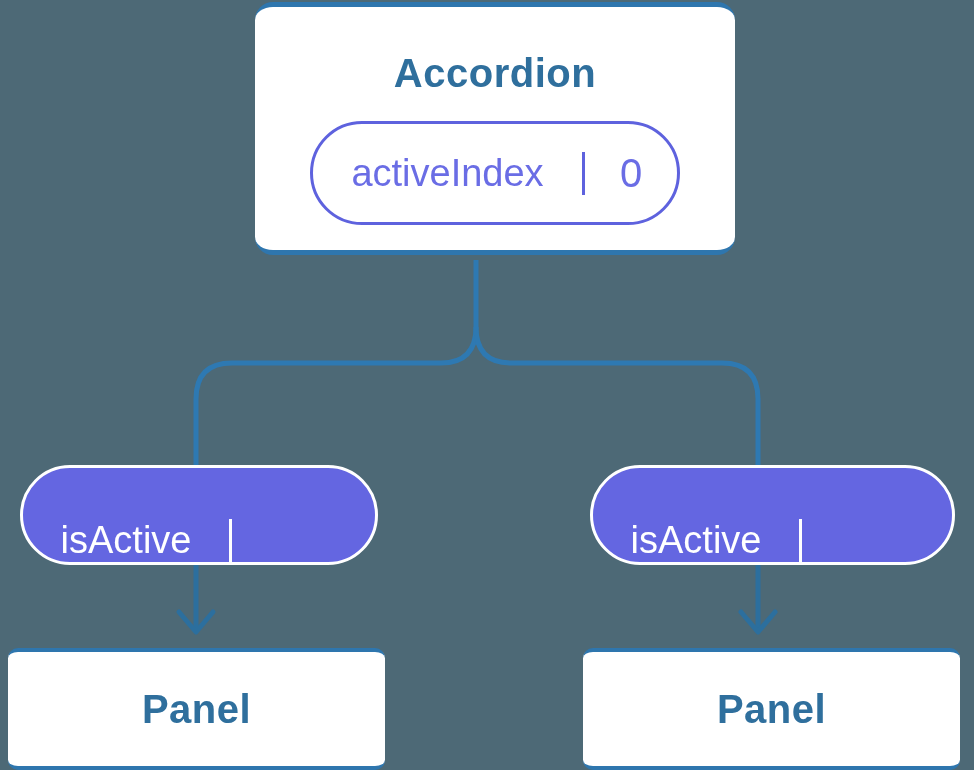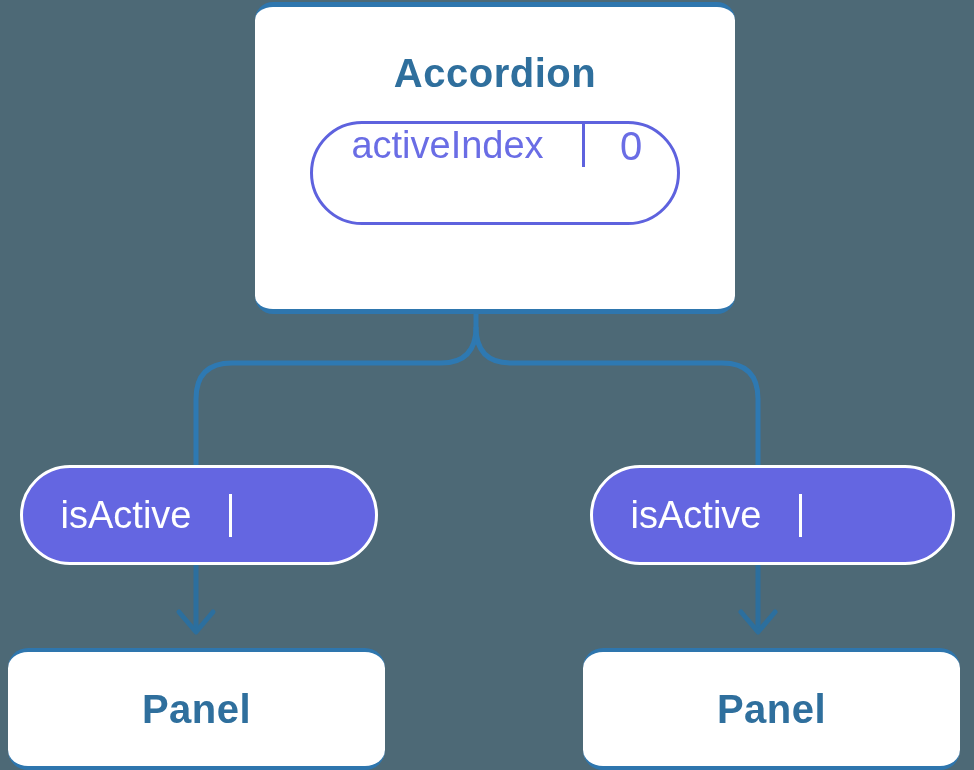--- a/index.html
+++ b/index.html
@@ -23,42 +23,42 @@
     background: #ffffff;
     border-style: solid;
     border-color: #2e76ae;
     border-width: 5px 0;
     border-radius: 18px;
     z-index: 1;
   }
 
   .accordion-card {
     left: 255px; top: 2px;
-    width: 480px; height: 312px;
+    width: 480px; height: 253px;
     display: flex; flex-direction: column;
     align-items: center;
     padding-top: 46px;
   }
 
   .node-title {
     font-size: 40px;
     font-weight: bold;
     color: #2f6f9d;
     line-height: 1;
     letter-spacing: 0.5px;
   }
 
   .state-pill {
     margin-top: 28px;
     width: 370px; height: 104px;
     background: #ffffff;
     border: 3px solid #5e62de;
     border-radius: 60px;
     display: flex;
-    align-items: flex-start;
+    align-items: center;
     overflow: hidden;
   }
   .state-pill .pill-name {
     flex: 0 0 272px;
     border-right: 3px solid #5e62de;
     display: flex; align-items: center; justify-content: center;
     color: #6a6de5;
     font-size: 38px;
   }
   .state-pill .pill-value {
@@ -69,21 +69,21 @@
   }
 
   .prop-pill {
     position: absolute;
     top: 465px;
     height: 100px;
     background: #6466e1;
     border: 3px solid #ffffff;
     border-radius: 60px;
     display: flex;
-    align-items: center;
+    align-items: flex-end;
     overflow: hidden;
     color: #ffffff;
     z-index: 1;
     gap: 48px;
   }
   .prop-pill .pill-name {
     flex: 0 0 209px;
     border-right: 3px solid #ffffff;
     display: flex; align-items: center; justify-content: center;
     font-size: 38px;
@@ -93,21 +93,21 @@
     display: flex; align-items: center; justify-content: center;
     font-size: 38px;
   }
   .prop-pill.left  { left: 20px;  width: 358px; }
   .prop-pill.right { left: 590px; width: 365px; }
 
   .panel-card {
     top: 648px;
     width: 377px; height: 122px;
     border-width: 4px 0;
-    border-radius: 20px;
+    border-radius: 10px;
     display: flex; align-items: center; justify-content: center;
   }
   .panel-card.left  { left: 8px; }
   .panel-card.right { left: 583px; }
 </style>
 </head>
 <body>
 
 <svg id="connector-layer" viewBox="0 0 974 770" xmlns="http://www.w3.org/2000/svg" aria-hidden="true">
   <g fill="none" stroke="#2e79b2" stroke-width="5">

